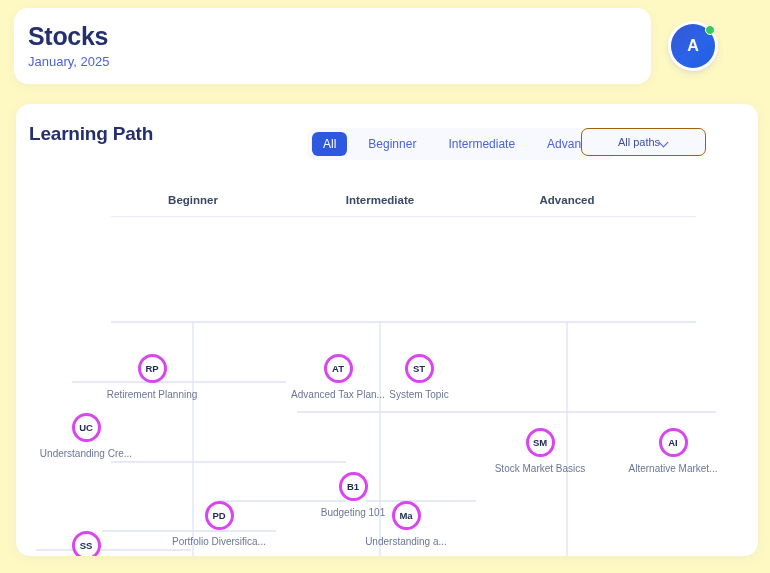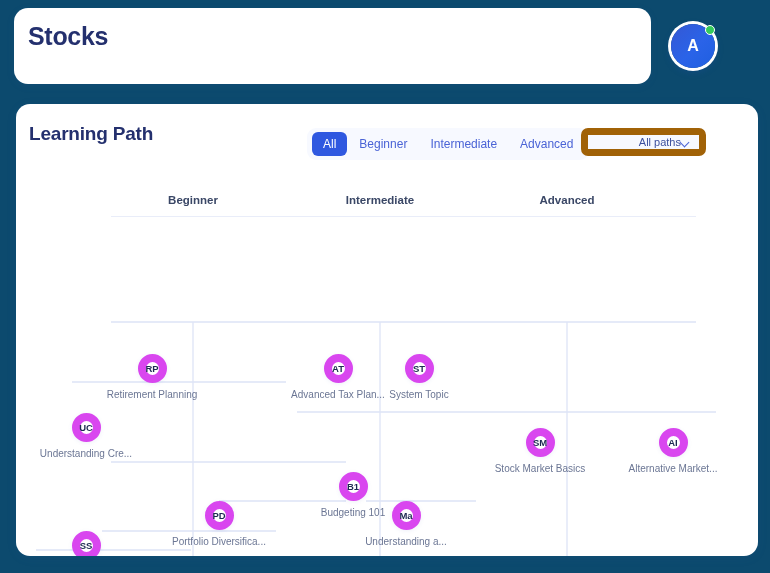--- a/index.html
+++ b/index.html
@@ -2,21 +2,21 @@
 <html><head>
 <meta charset="utf-8">
 <style>
   * { box-sizing: border-box; margin: 0; padding: 0; }
   html, body {
     width: 770px; height: 573px;
     background: #f4f6fc;
     font-family: "Liberation Sans", sans-serif;
     overflow: hidden;
   }
-  .page { position: relative; width: 770px; height: 573px; background: #0c4a6e; }
+  .page { position: relative; width: 770px; height: 573px; background: #fef9c3; }
 
   
   .header-row {
     position: absolute; left: 0; top: 0; width: 770px; height: 96px;
     display: flex; align-items: flex-start;
   }
   .header-card {
     margin: 8px 0 0 14px;
     width: 637px; height: 76px;
     background: #ffffff;
@@ -61,32 +61,32 @@
     position: absolute; left: 13px; top: 19px;
     font-size: 19px; font-weight: bold; color: #24306e; letter-spacing: -0.2px;
   }
   .lp-sub {
     position: absolute; left: 13px; top: 43px;
     font-size: 11px; color: #4a63d6;
   }
   .pill-group {
     position: absolute; left: 291px; top: 24px;
     background: #f7f9ff; border-radius: 9px;
-    padding: 4px 5px; display: flex; gap: 1px; align-items: center;
+    padding: 4px 5px; display: flex; gap: 10px; align-items: center;
   }
   .pill {
     font-size: 12px; color: #4a63d6; padding: 5px 11px;
     border-radius: 6px; white-space: nowrap; cursor: pointer;
   }
   .pill.active { background: #2f58e0; color: #ffffff; font-weight: normal; }
   .select-box {
     position: absolute; left: 565px; top: 24px;
     width: 125px; height: 28px;
-    background: #f7f9ff; border: 7px solid #a16207; border-radius: 7px;
-    display: flex; align-items: center; justify-content: flex-end;
+    background: #f7f9ff; border: 1px solid #a16207; border-radius: 7px;
+    display: flex; align-items: center; justify-content: center;
     padding: 0 9px; cursor: pointer;
   }
   .select-label { font-size: 11px; color: #3c4f9e; }
   .chev { width: 9px; height: 9px; position: relative; }
   .chev::before {
     content: ""; position: absolute; left: 0; top: 1px;
     width: 6px; height: 6px;
     border-right: 1.6px solid #4a63d6; border-bottom: 1.6px solid #4a63d6;
     transform: rotate(45deg);
   }
@@ -106,39 +106,40 @@
     background: #e9edf9;
   }
   svg.edges { position: absolute; left: 0; top: 0; width: 742px; height: 386px; }
 
   .node {
     position: absolute; width: 120px; margin-left: -60px;
     text-align: center; cursor: pointer;
   }
   .node-circle {
     width: 29px; height: 29px; border-radius: 50%;
-    background: #ffffff; border: 8px solid #d946ef;
+    background: #ffffff; border: 3px solid #d946ef;
     margin: 0 auto;
     display: flex; align-items: center; justify-content: center;
     font-size: 9.5px; font-weight: bold; color: #1d2a52;
     box-shadow: 0 1px 4px rgba(90,110,190,0.10);
   }
   .node-label {
     margin-top: 6px; font-size: 10px; color: #6b7694;
     white-space: nowrap; overflow: hidden;
   }
 </style>
 </head>
 <body>
 
 <div class="page">
 
   <div class="header-row">
     <div class="header-card">
       <div class="page-title">Stocks</div>
+      <div class="page-subtitle">January, 2025</div>
     </div>
   </div>
   <div class="avatar-wrap">
     <div class="avatar">A</div>
     <div class="avatar-status"></div>
   </div>
 
   <div class="lp-card">
     <div class="lp-header">
       <div class="lp-title">Learning Path</div>

